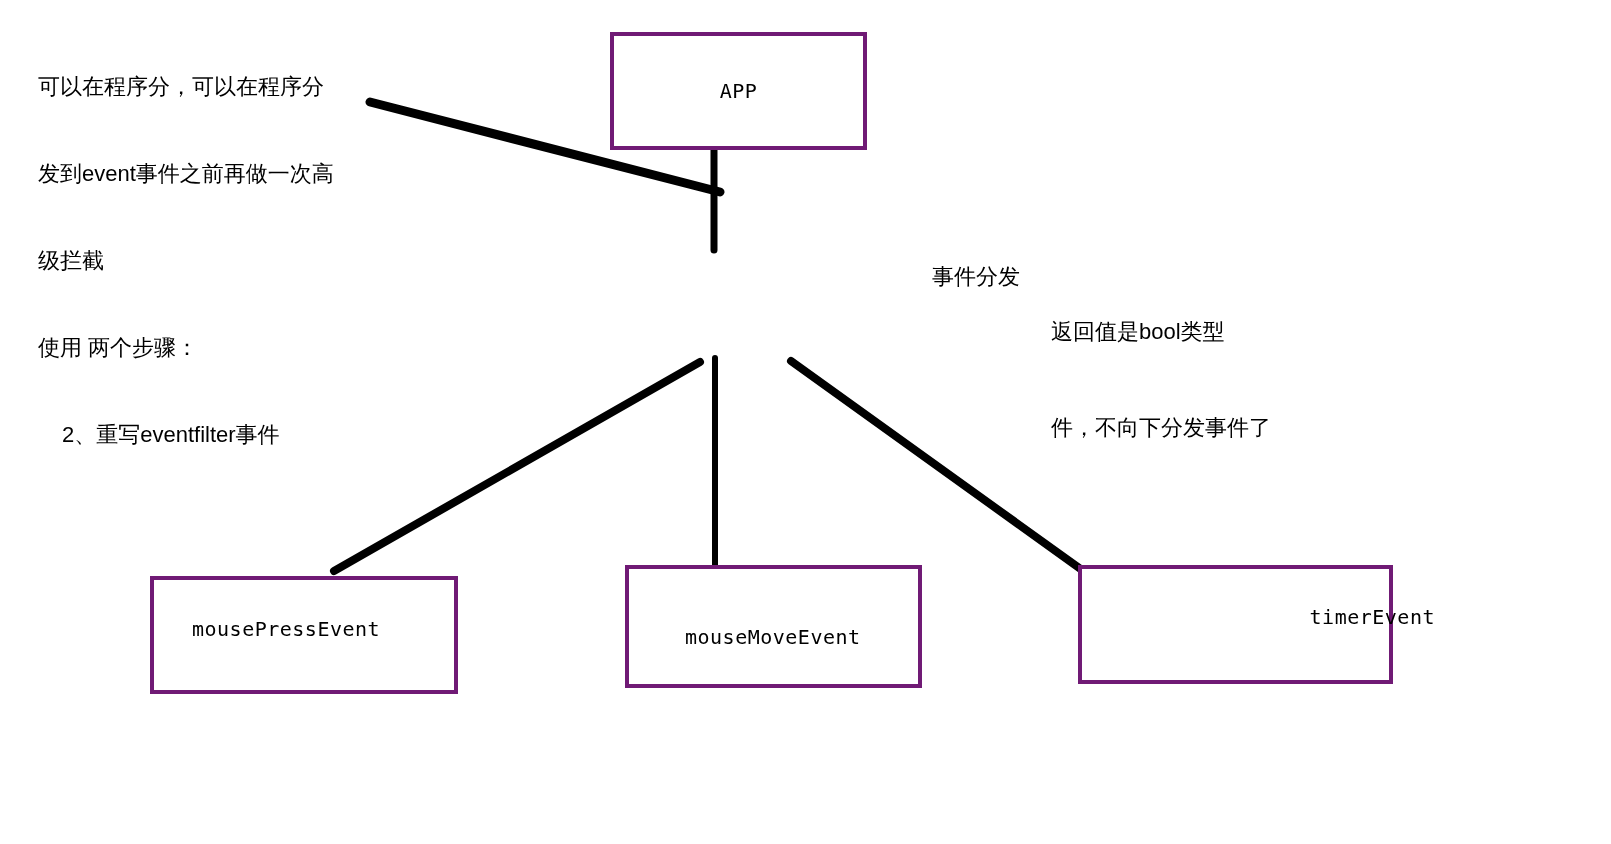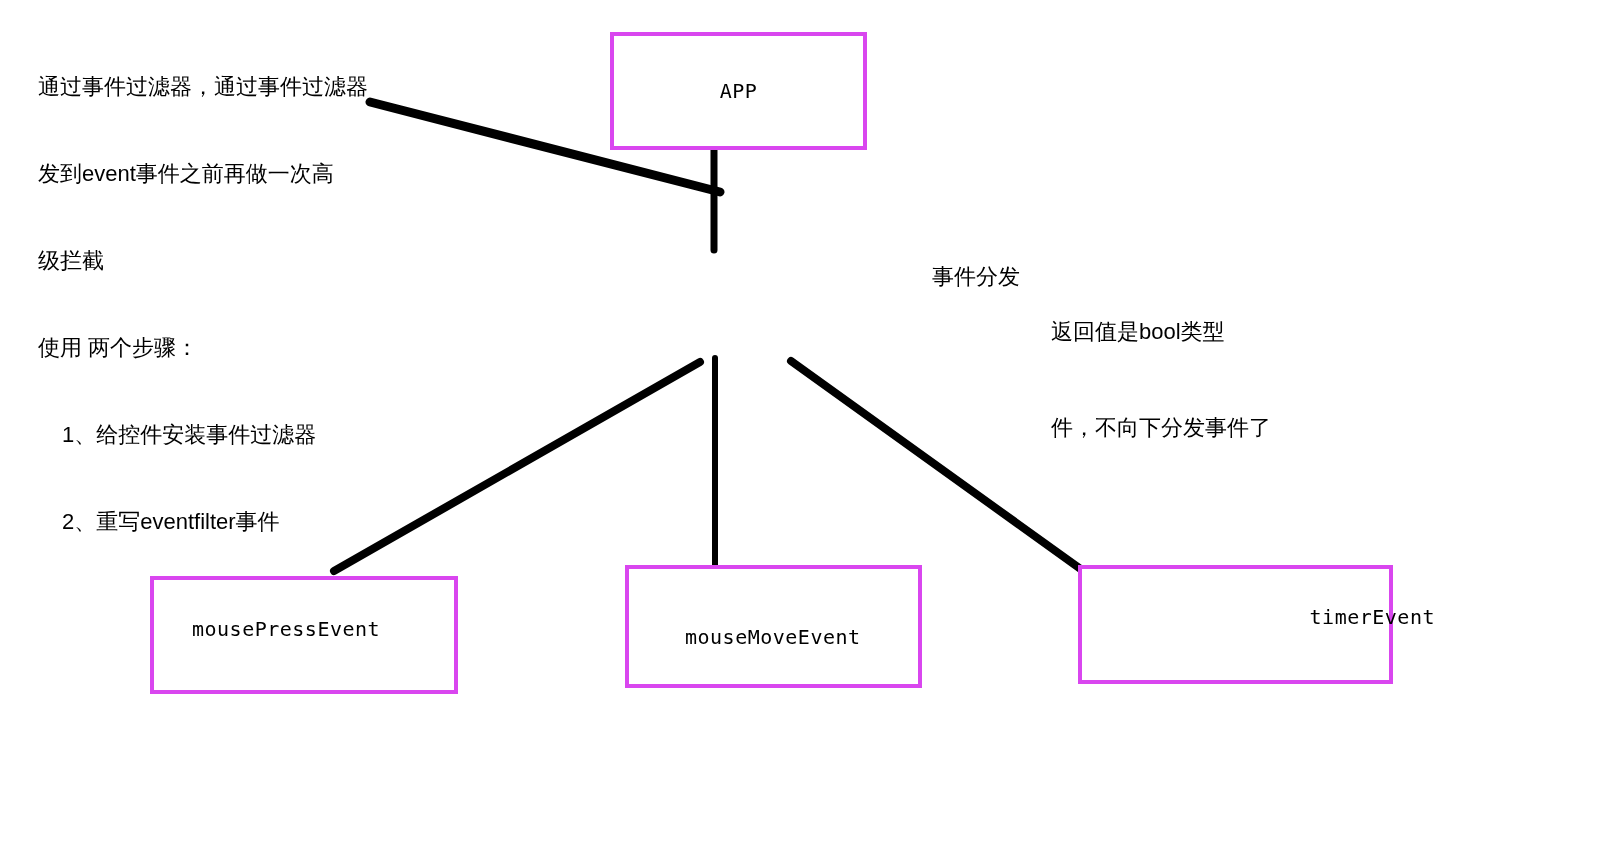--- a/index.html
+++ b/index.html
@@ -25,21 +25,21 @@
     top: 0;
     width: 1611px;
     height: 844px;
     pointer-events: none;
   }
   
   .box {
     position: absolute;
     box-sizing: border-box;
     background: #ffffff;
-    border: 4px solid #d946ef;
+    border: 4px solid #701a75;
     display: flex;
     align-items: center;
     z-index: 3;
   }
   .box-label {
     font-family: "DejaVu Sans Mono", "Liberation Mono", monospace;
     font-size: 21px;
     color: #000000;
     white-space: nowrap;
     letter-spacing: 0.5px;
@@ -149,25 +149,24 @@
 
   <svg id="lines" viewBox="0 0 1611 844" xmlns="http://www.w3.org/2000/svg">
     <line x1="370" y1="102" x2="720" y2="192" stroke="#000000" stroke-width="9" stroke-linecap="round"></line>
     <line x1="714" y1="146" x2="714" y2="250" stroke="#000000" stroke-width="7" stroke-linecap="round"></line>
     <line x1="700" y1="362" x2="334" y2="571" stroke="#000000" stroke-width="8" stroke-linecap="round"></line>
     <line x1="715" y1="358" x2="715" y2="570" stroke="#000000" stroke-width="6" stroke-linecap="round"></line>
     <line x1="791" y1="361" x2="1082" y2="570" stroke="#000000" stroke-width="8" stroke-linecap="round"></line>
   </svg>
 
   <div class="annotation" id="note-filter">
-    <span class="ind">通过事件过滤器，通过事件过滤器</span>
+    <span class="ind">可以在程序分，可以在程序分</span>
     <span class="ind">发到event事件之前再做一次高</span>
     <span class="ind">级拦截</span>
     <span class="ind">使用 两个步骤：</span>
-    <span class="ind step">1、给控件安装事件过滤器</span>
     <span class="ind step">2、重写eventfilter事件</span>
   </div>
 
   <div class="box" id="box-app">
     <span class="box-label">APP</span>
   </div>
 
 
   <div class="box" id="box-mousepress">
     <span class="box-label">mousePressEvent</span>

